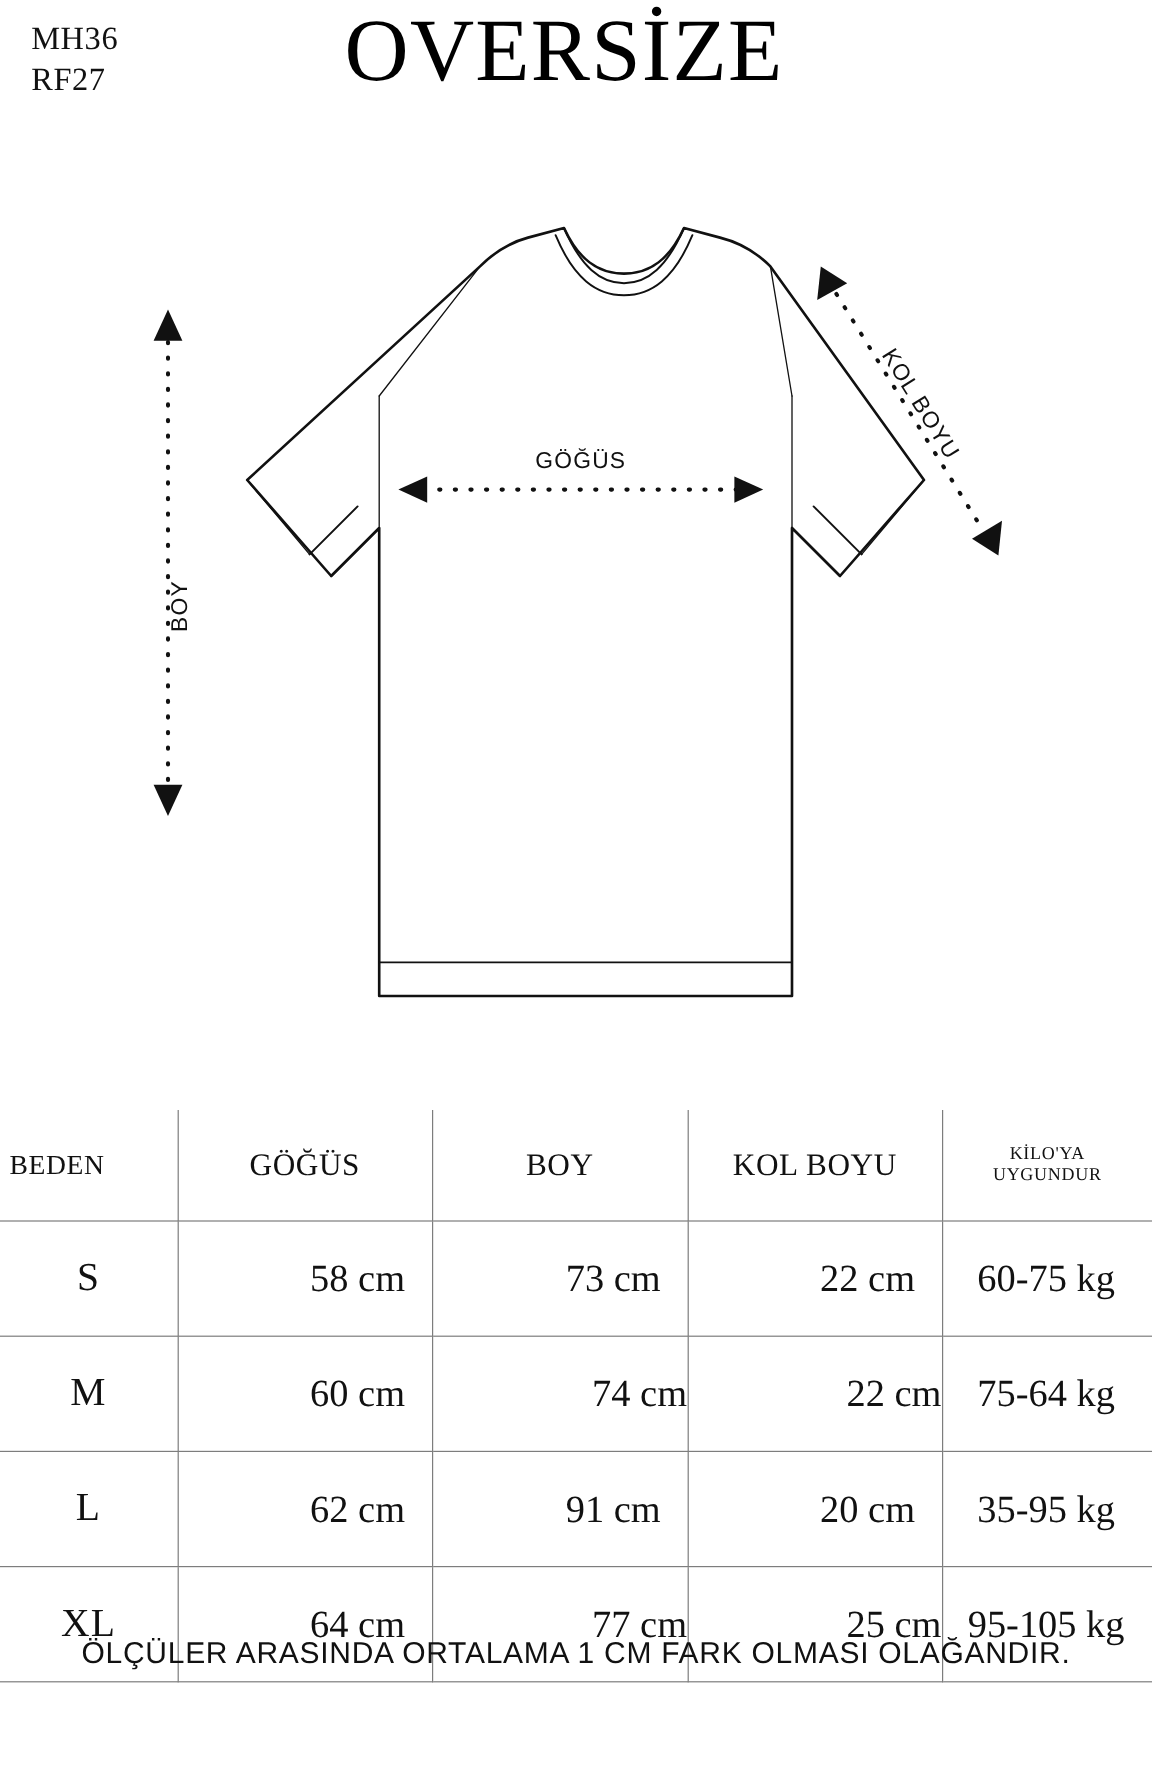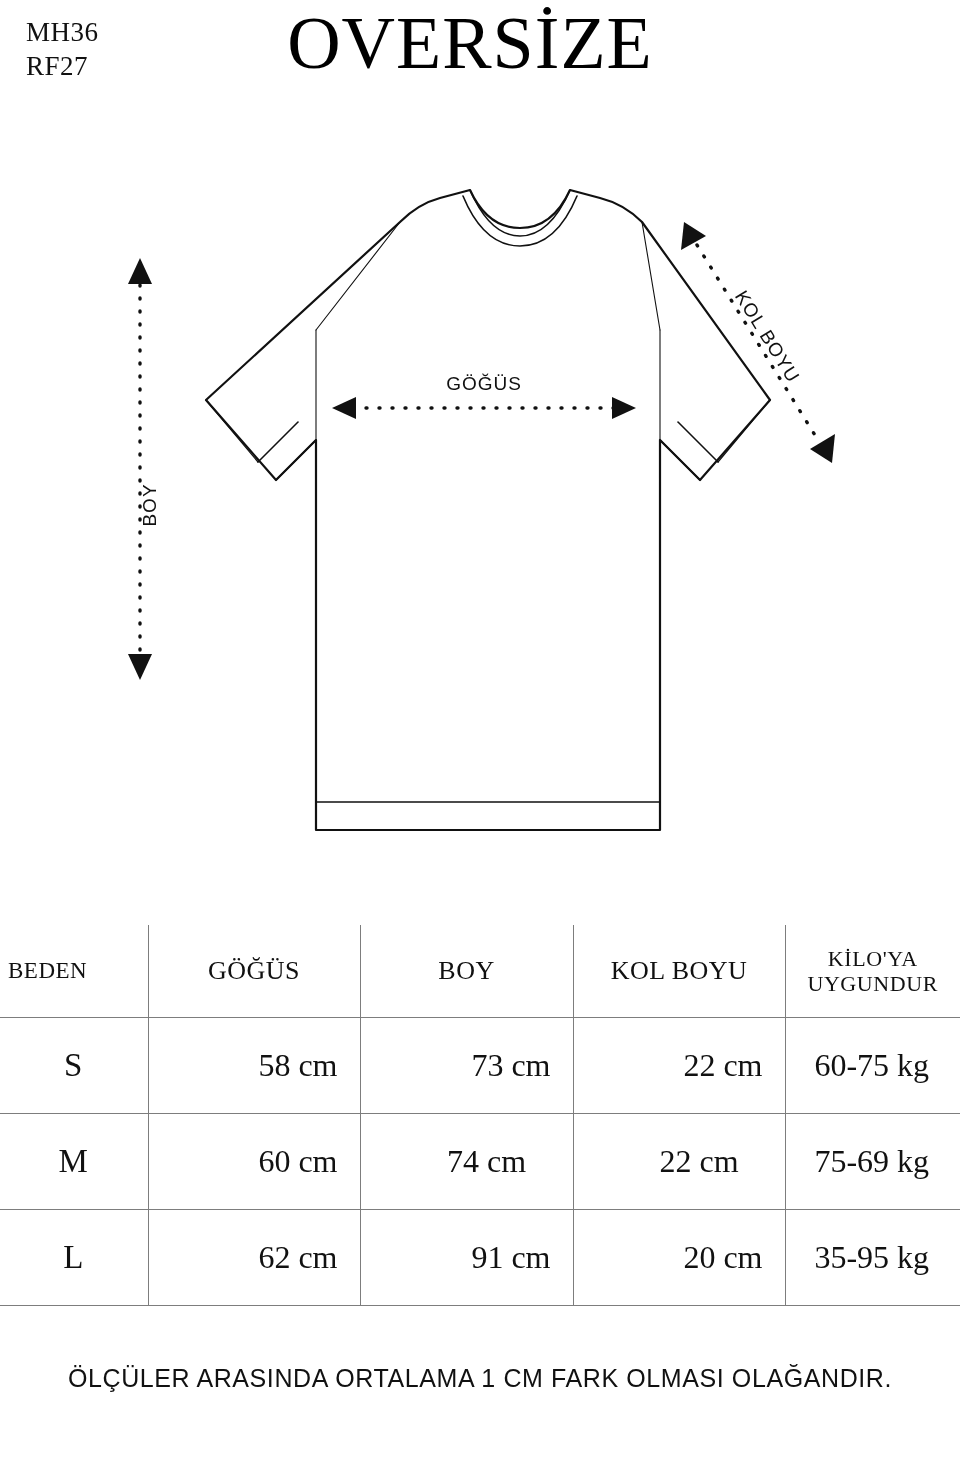--- a/index.html
+++ b/index.html
@@ -90,42 +90,42 @@
     border-top: none;
   }
   #size-table thead th:first-child {
     border-left: none;
     text-align: left;
     padding-left: 8px;
     font-size: 23px;
   }
   #size-table thead th:last-child { border-right: none; }
   #size-table thead th.kilo {
-    font-size: 22px;
+    font-size: 15px;
     line-height: 1.15;
     letter-spacing: 0.6px;
   }
 
   #size-table tbody tr { height: 96px; }
   #size-table tbody td {
     font-size: 32px;
     vertical-align: middle;
   }
   #size-table tbody td.size-cell {
     border-left: none;
     text-align: center;
     font-size: 33px;
     letter-spacing: 1px;
   }
   #size-table tbody td.num {
     text-align: right;
     padding-right: 22px;
   }
   #size-table tbody td.num.alt {
-    text-align: center;
+    text-align: right;
     padding-right: 0;
     padding-left: 40px;
   }
   #size-table tbody td:last-child {
     border-right: none;
     text-align: center;
     padding-right: 2px;
   }
 
   #table-footnote {
@@ -239,25 +239,32 @@
       <td class="num">58 cm</td>
       <td class="num">73 cm</td>
       <td class="num">22  cm</td>
       <td>60-75 kg</td>
     </tr>
     <tr>
       <td class="size-cell">M</td>
       <td class="num">60 cm</td>
       <td class="num alt">74 cm</td>
       <td class="num alt">22 cm</td>
-      <td>75-69 kg</td>
+      <td>75-64 kg</td>
     </tr>
     <tr>
       <td class="size-cell">L</td>
       <td class="num">62 cm</td>
       <td class="num">91 cm</td>
       <td class="num">20 cm</td>
       <td>35-95 kg</td>
     </tr>
+    <tr>
+      <td class="size-cell">XL</td>
+      <td class="num">64 cm</td>
+      <td class="num alt">77 cm</td>
+      <td class="num alt">25 cm</td>
+      <td>95-105 kg</td>
+    </tr>
   </tbody>
 </table>
 
 <div id="table-footnote">ÖLÇÜLER ARASINDA ORTALAMA 1 CM FARK OLMASI OLAĞANDIR.</div>
 
 </body></html>

